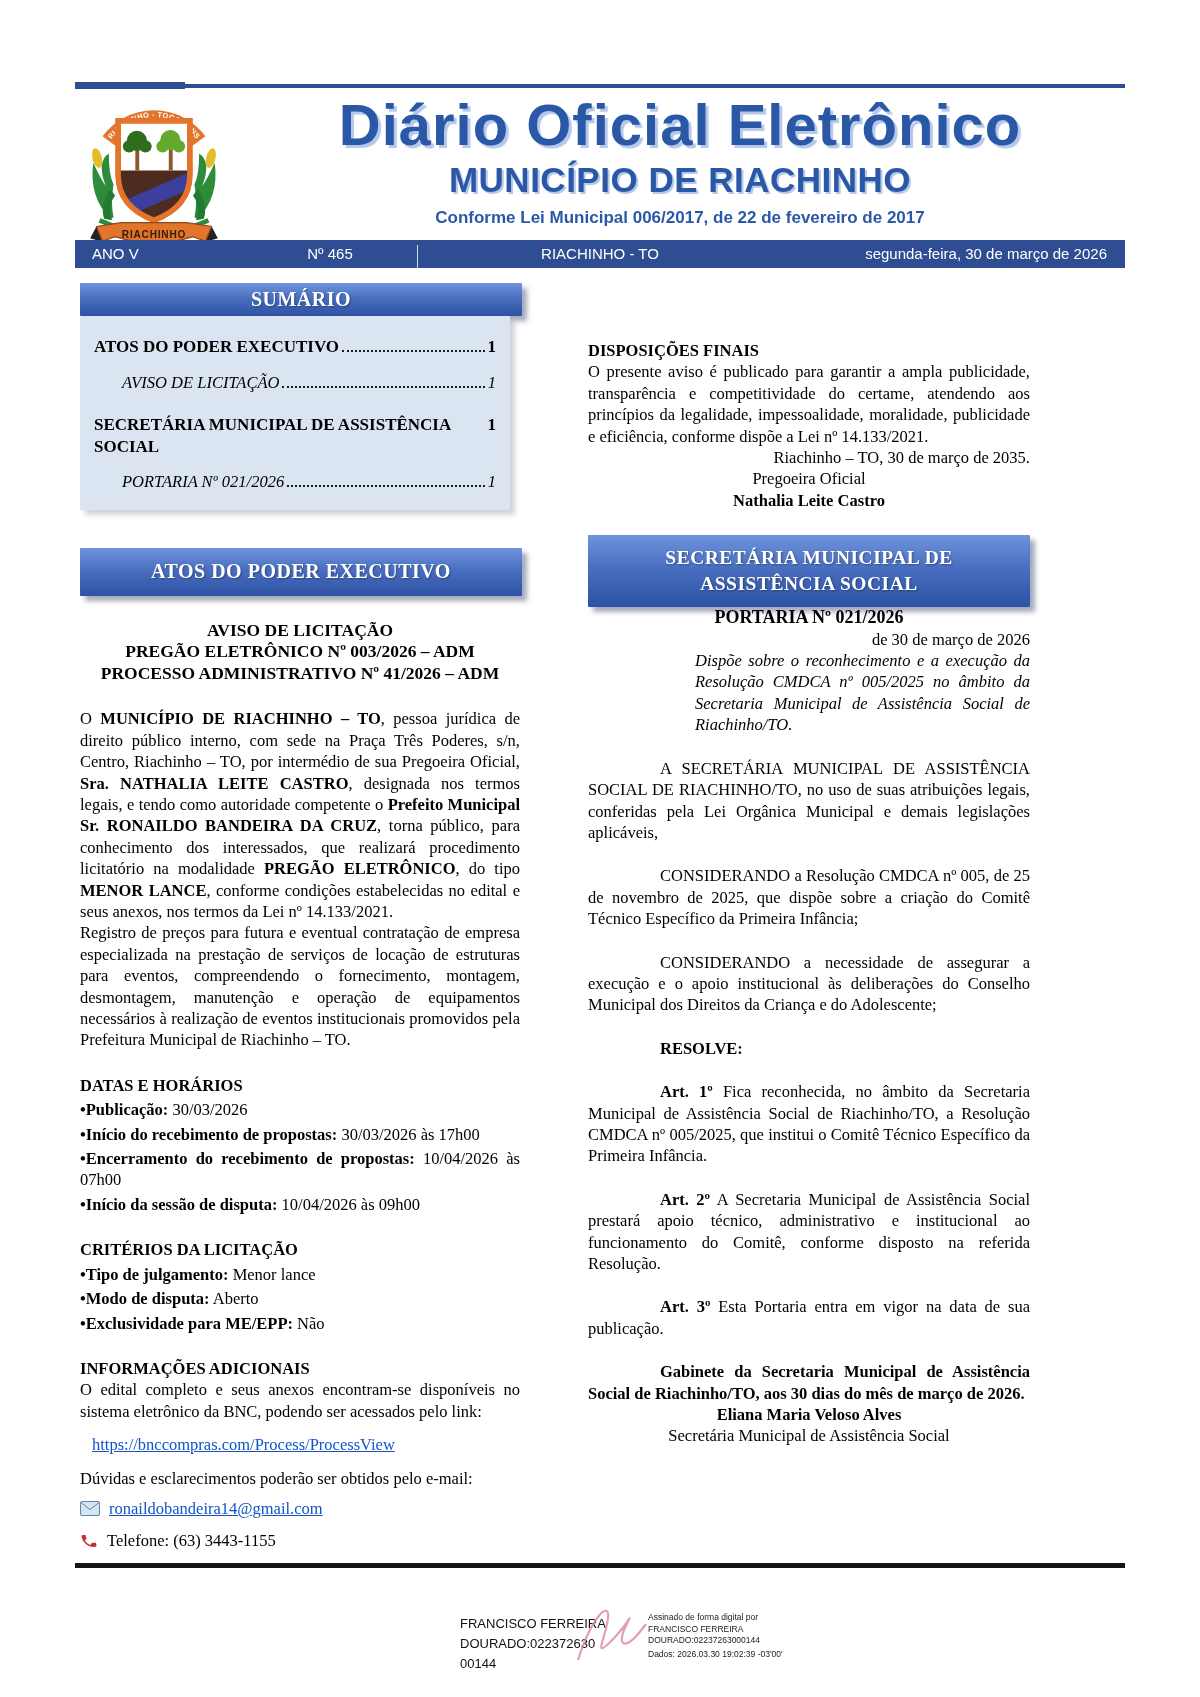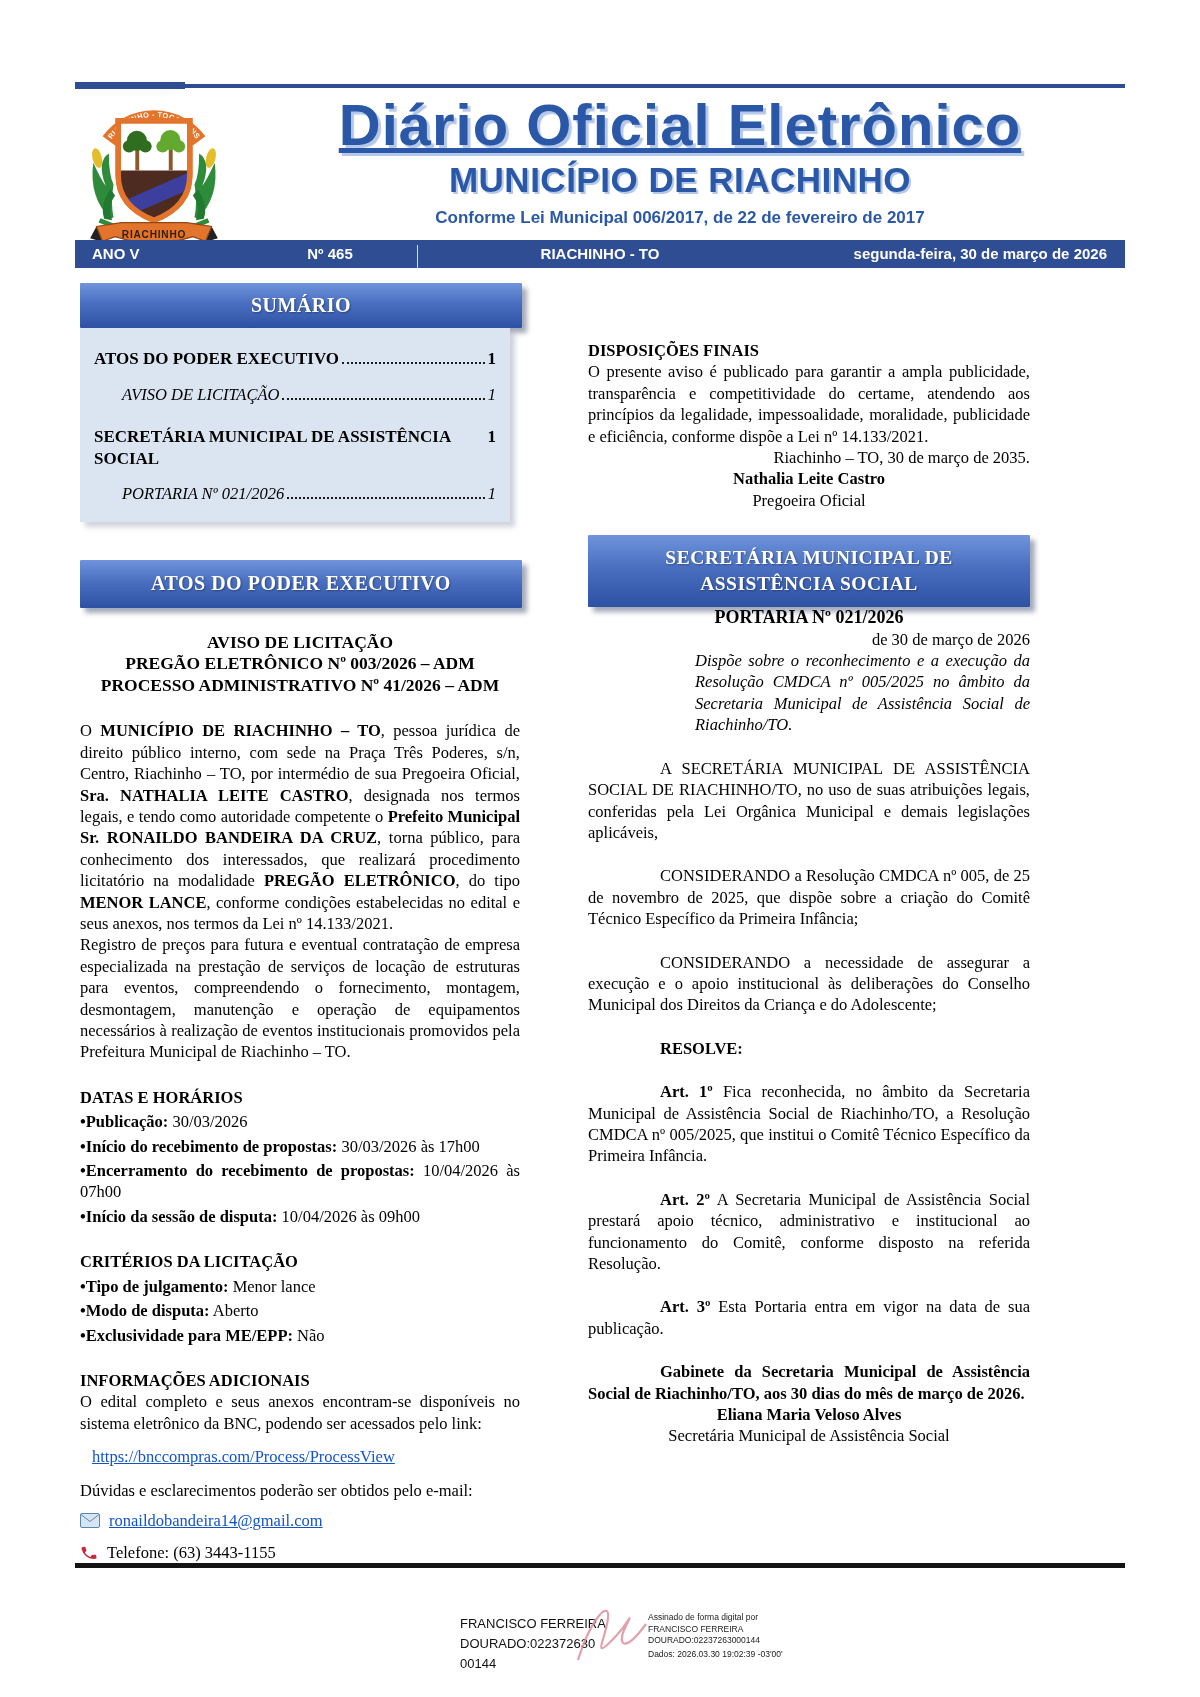--- a/index.html
+++ b/index.html
@@ -17,42 +17,42 @@
   .page{position:relative;width:1200px;height:1697px;background:#fff;overflow:hidden;
         font-family:"Liberation Serif", serif;color:#000;}
   .toprule{position:absolute;left:75px;top:84px;width:1050px;height:4px;background:var(--bar-blue);}
   .toprule-cap{position:absolute;left:75px;top:82px;width:110px;height:7px;background:var(--bar-blue);}
 
   .crest{position:absolute;left:76px;top:88px;width:156px;height:165px;}
 
   .masthead{position:absolute;left:235px;top:94px;width:890px;text-align:center;
             font-family:"Liberation Sans", sans-serif;color:var(--brand-blue);}
   .title{font-size:58px;font-weight:bold;letter-spacing:1px;line-height:62px;
-         text-shadow:3px 3px 1px var(--title-shadow);text-decoration:underline;}
+         text-shadow:3px 3px 1px var(--title-shadow);}
   .muni{font-size:35px;font-weight:bold;margin-top:4px;letter-spacing:0.5px;
         text-shadow:2px 2px 0 var(--title-shadow);}
   .lawline{font-size:17px;font-weight:bold;margin-top:8px;}
 
   .infobar{position:absolute;left:75px;top:240px;width:1050px;height:28px;background:var(--bar-blue);
-           color:#fff;font-family:"Liberation Sans", sans-serif;font-weight:bold;font-size:15px;}
+           color:#fff;font-family:"Liberation Sans", sans-serif;font-weight:normal;font-size:15px;}
   .infobar span{position:absolute;top:5px;white-space:nowrap;}
   .ib-year{left:17px;}
   .ib-num{left:175px;width:160px;text-align:center;}
   .ib-div{left:342px;top:0;width:1px;height:28px;background:rgba(255,255,255,0.8);position:absolute;}
   .ib-city{left:0;width:1050px;text-align:center;}
   .ib-date{right:18px;}
 
   .col{position:absolute;font-size:16.5px;line-height:21.4px;}
   .col-left{left:80px;top:283px;width:440px;}
   .col-right{left:588px;top:340px;width:442px;}
 
   .banner{width:430px;background:linear-gradient(180deg,var(--banner-top) 0%,#4a6fc0 45%,var(--banner-bottom) 100%);
           box-shadow:5px 5px 5px rgba(90,100,130,0.55);text-align:center;color:#fff;
           font-weight:bold;border-radius:1px;}
-  .sum-banner{padding:12px 6px;font-size:20px;}
+  .sum-banner{padding:6px 6px;font-size:20px;}
   .atos-banner{padding:13px 6px;font-size:20px;margin-top:38px;}
   .sec-banner{width:442px;padding:10px 14px;font-size:19.5px;line-height:26px;margin-top:24px;box-sizing:border-box;}
   .banner .blabel{text-shadow:1px 1px 2px rgba(0,0,0,0.35);letter-spacing:0.5px;}
 
   .summary-body{width:402px;background:var(--summary-bg);padding:20px 14px 18px 14px;
                 box-shadow:5px 5px 5px rgba(120,130,155,0.35);}
   .toc-row{display:flex;align-items:baseline;font-size:17px;}
   .toc-main{font-weight:bold;}
   .toc-sub{font-style:italic;padding-left:28px;font-size:16.5px;}
   .toc-row .dots{flex:1;margin:0 3px;border-bottom:2px dotted #1a1a1a;height:0.78em;min-width:20px;}
@@ -236,22 +236,22 @@
     </div>
   </div>
 
   <div class="col col-right">
 
     <p class="h-bold">DISPOSIÇÕES FINAIS</p>
     <p class="para">O presente aviso é publicado para garantir a ampla publicidade, transparência e competitividade do certame, atendendo aos princípios da legalidade, impessoalidade, moralidade, publicidade e eficiência, conforme dispõe a Lei nº 14.133/2021.</p>
 
     <p class="right-date g22">Riachinho – TO, 30 de março de 2035.</p>
 
+    <p class="sig-center">Pregoeira Oficial</p>
     <p class="sig-center h-bold g22">Nathalia Leite Castro</p>
-    <p class="sig-center">Pregoeira Oficial</p>
 
     <div class="banner sec-banner">
       <span class="blabel">SECRETÁRIA MUNICIPAL DE ASSISTÊNCIA SOCIAL</span>
     </div>
 
     <p class="sig-center h-bold g22" style="font-size:18px">PORTARIA Nº 021/2026</p>
     <p class="right-date g2">de 30 de março de 2026</p>
 
     <p class="ementa g22">Dispõe sobre o reconhecimento e a execução da Resolução CMDCA nº 005/2025 no âmbito da Secretaria Municipal de Assistência Social de Riachinho/TO.</p>
 

